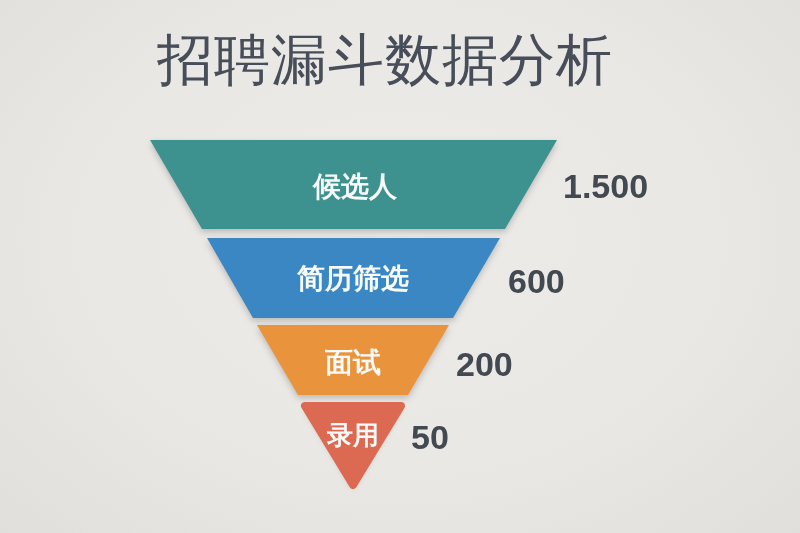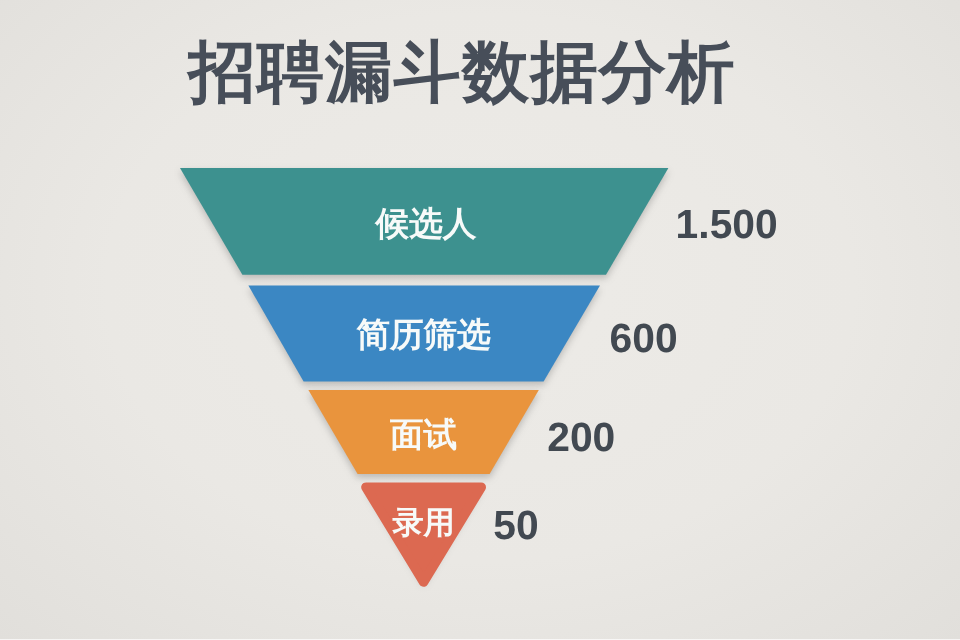--- a/index.html
+++ b/index.html
@@ -19,21 +19,21 @@
     background:
       radial-gradient(ellipse at 50% 45%, #edebe7 0%, #eae8e4 55%, #e1dfdb 100%);
   }
   .chart-title {
     position: absolute;
     top: 26px;
     left: 0;
     width: 770px;
     text-align: center;
     font-size: 56px;
-    font-weight: 700;
+    font-weight: 400;
     letter-spacing: 1px;
     color: #474e59;
     line-height: 1.2;
   }
   svg.funnel {
     position: absolute;
     left: 0;
     top: 0;
   }
   .seg-path {

